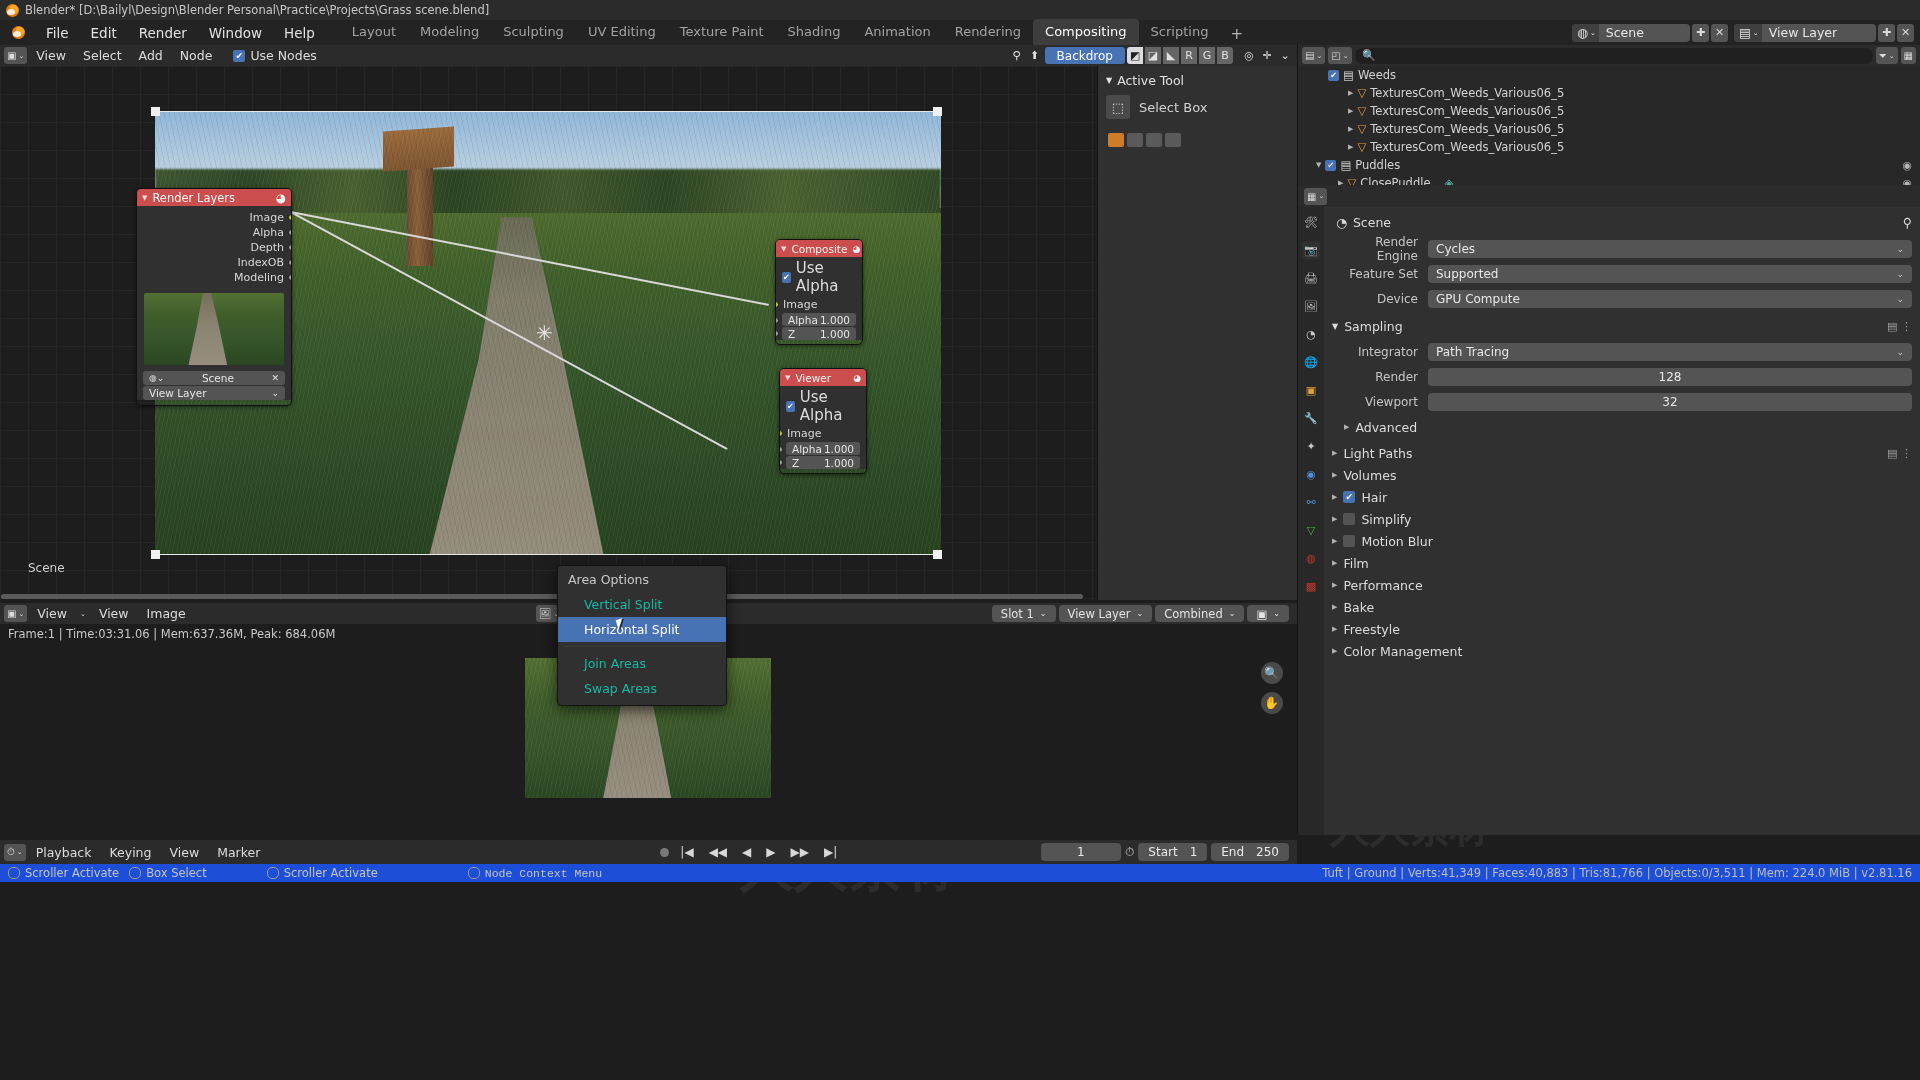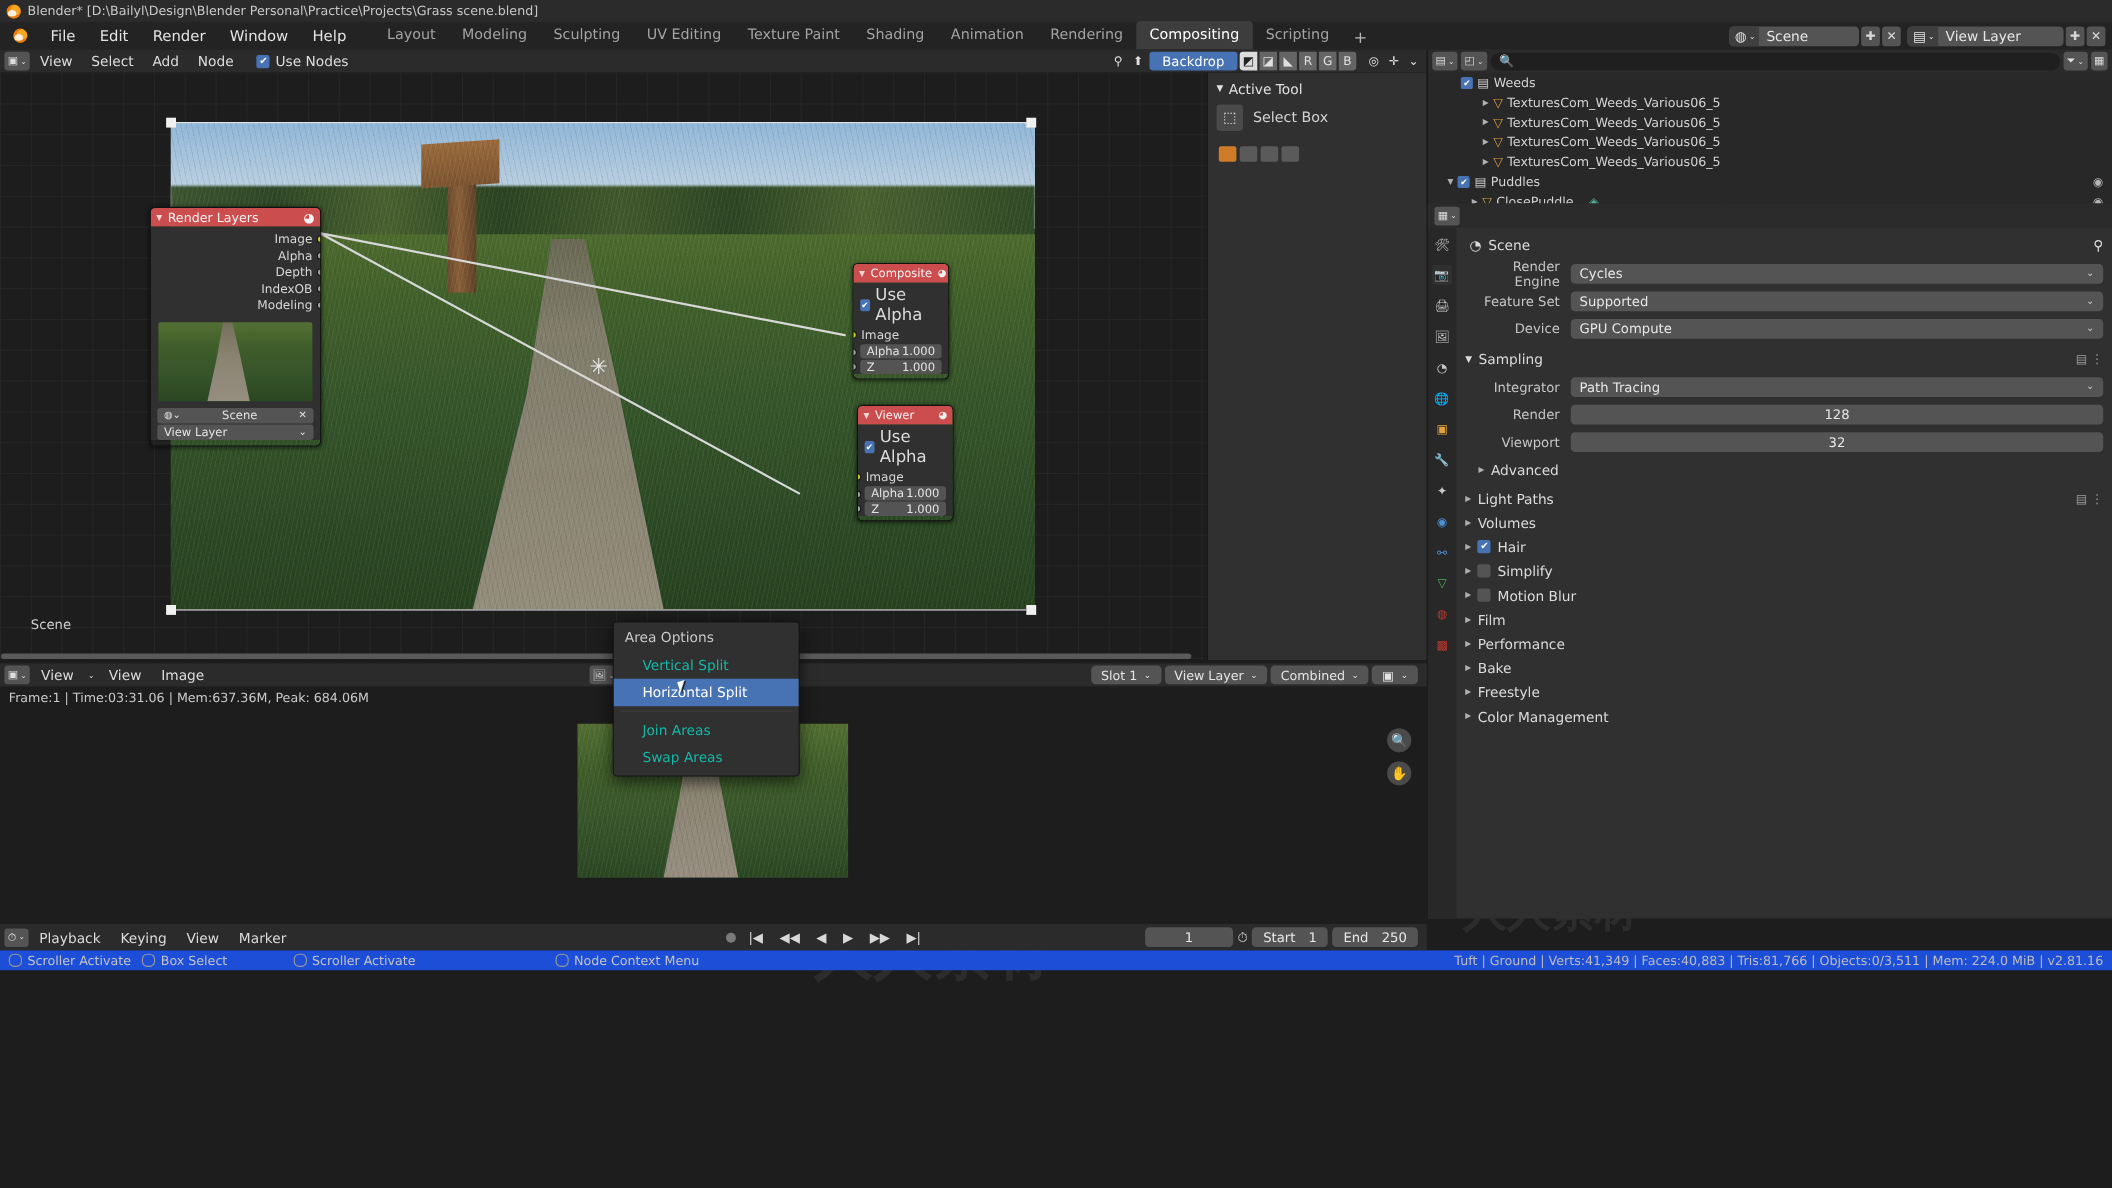--- a/index.html
+++ b/index.html
@@ -744,20 +744,20 @@
       <span>Scroller Activate</span>
     </div>
     <div class="sb-item">
       <span class="mouse-ic"></span>
       <span>Box Select</span>
     </div>
     <div class="sb-item" style="margin-left:50px;">
       <span class="mouse-ic"></span>
       <span>Scroller Activate</span>
     </div>
-    <div class="sb-item" style="margin-left:117px;">
+    <div class="sb-item" style="margin-left:80px;font-family:Liberation Mono, monospace;">
       <span class="mouse-ic"></span>
       <span>Node Context Menu</span>
     </div>
     <div id="sb-right">Tuft | Ground | Verts:41,349 | Faces:40,883 | Tris:81,766 | Objects:0/3,511 | Mem: 224.0 MiB | v2.81.16</div>
   </div>
 
 </div>
 
 </body></html>

